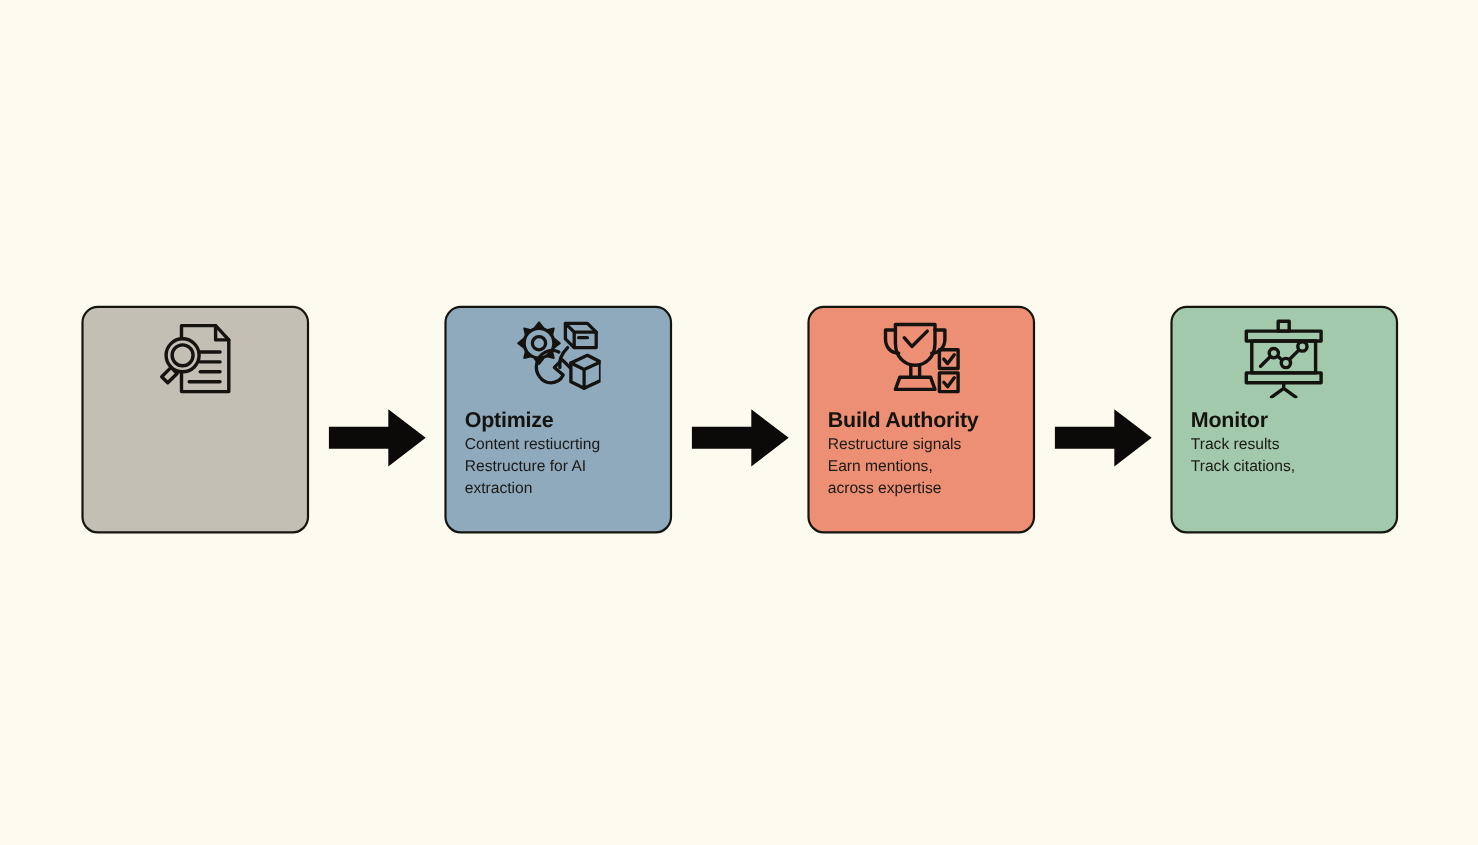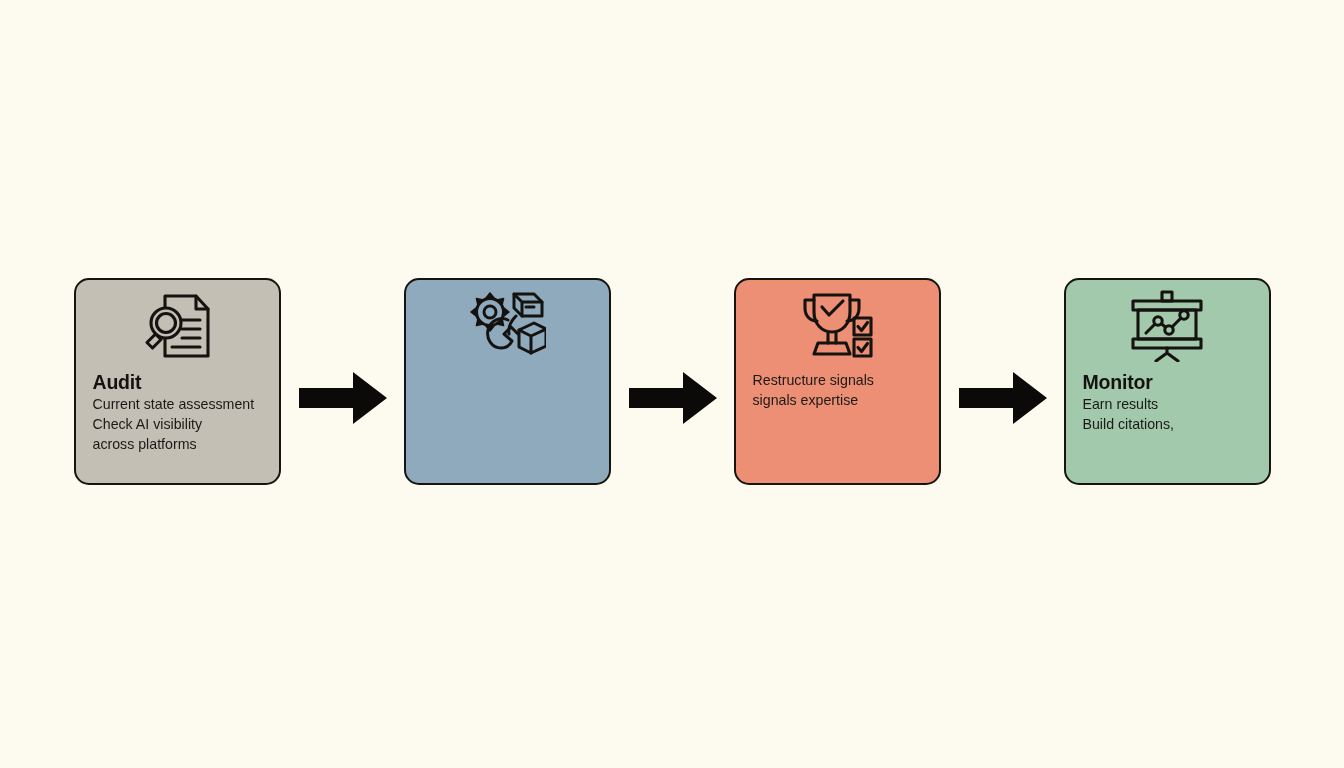--- a/index.html
+++ b/index.html
@@ -97,26 +97,20 @@
           <path d="M56 6 V19 H68"></path>
           <line x1="42" y1="30" x2="60" y2="30"></line>
           <line x1="42" y1="39" x2="60" y2="39"></line>
           <line x1="42" y1="48" x2="60" y2="48"></line>
           <line x1="32" y1="57" x2="60" y2="57"></line>
           <circle cx="26" cy="33" r="15" fill="#c4bfb4"></circle>
           <circle cx="26" cy="33" r="9.5"></circle>
           <path d="M15.5 44 L7 52.5 L12.5 58 L21 49.5 Z" fill="#c4bfb4"></path>
         </svg>
       </div>
-      <div class="card-text">
-        <div class="card-title">Audit</div>
-        <div class="card-line">Current state assessment</div>
-        <div class="card-line">Check AI visibility</div>
-        <div class="card-line">across platforms</div>
-      </div>
     </div>
 
     <div class="arrow">
       <svg width="92" height="60" viewBox="0 0 92 60">
         <path d="M2 20 H56 V4 L90 30 L56 56 V40 H2 Z" fill="#0b0a08"></path>
       </svg>
     </div>
 
     <div class="card" style="background:#8fa9bd;">
       <div class="card-icon">
@@ -125,20 +119,26 @@
           <circle cx="22" cy="22" r="6"></circle>
           <path d="M22 3 L26 8 H18 Z M22 41 L26 36 H18 Z M3 22 L8 18 V26 Z M41 22 L36 18 V26 Z M8.5 8.5 L15 10 L10 15 Z M35.5 35.5 L29 34 L34 29 Z M35.5 8.5 L34 15 L29 10 Z M8.5 35.5 L10 29 L15 34 Z" fill="#14130f" stroke-width="1.6"></path>
           <path d="M46 4 L66 4 L74 12 L74 26 L54 26 L46 18 Z"></path>
           <path d="M46 4 L54 12 L74 12 M54 12 L54 26"></path>
           <path d="M58 17 L66 17"></path>
           <path d="M48 26 C42 32 40 38 41 44"></path>
           <path d="M40 30 C32 26 22 31 20 40 C18 49 24 58 33 58 C38 58 42 55 44 51 L36 44 L43 37 L50 44"></path>
           <path d="M51 40 L66 33 L78 39 L78 56 L63 63 L51 57 Z"></path>
           <path d="M51 40 L63 46 L78 39 M63 46 L63 63"></path>
         </svg>
+      </div>
+      <div class="card-text">
+        <div class="card-title">Optimize</div>
+        <div class="card-line">Content restiucrting</div>
+        <div class="card-line">Restructure for AI</div>
+        <div class="card-line">extraction</div>
       </div>
     </div>
 
     <div class="arrow">
       <svg width="92" height="60" viewBox="0 0 92 60">
         <path d="M2 20 H56 V4 L90 30 L56 56 V40 H2 Z" fill="#0b0a08"></path>
       </svg>
     </div>
 
     <div class="card" style="background:#ec8f74;">
@@ -150,22 +150,24 @@
           <path d="M24 17 L31 25 L45 11"></path>
           <path d="M30 42 V53 M38 42 V53"></path>
           <path d="M20 53 H48 L52 64 H16 Z"></path>
           <rect x="56" y="28" width="17" height="17"></rect>
           <path d="M60 36.5 L63.5 40.5 L69.5 32.5"></path>
           <rect x="56" y="49" width="17" height="17"></rect>
           <path d="M60 57.5 L63.5 61.5 L69.5 53.5"></path>
         </svg>
       </div>
       <div class="card-text">
+        <div class="card-title">Build Authority</div>
         <div class="card-line">Restructure signals</div>
-        <div class="card-line">signals expertise</div>
+        <div class="card-line">Earn mentions,</div>
+        <div class="card-line">across expertise</div>
       </div>
     </div>
 
     <div class="arrow">
       <svg width="92" height="60" viewBox="0 0 92 60">
         <path d="M2 20 H56 V4 L90 30 L56 56 V40 H2 Z" fill="#0b0a08"></path>
       </svg>
     </div>
 
     <div class="card" style="background:#a3c9ad;">
@@ -177,19 +179,19 @@
           <rect x="4" y="49" width="68" height="9"></rect>
           <path d="M38 58 V63 M38 63 L27 71 M38 63 L49 71"></path>
           <path d="M17 43 L29 31 L40 40 L54 26"></path>
           <circle cx="29" cy="31" r="4.2" fill="#a3c9ad"></circle>
           <circle cx="40" cy="40" r="4.2" fill="#a3c9ad"></circle>
           <circle cx="55" cy="25" r="4.2" fill="#a3c9ad"></circle>
         </svg>
       </div>
       <div class="card-text">
         <div class="card-title">Monitor</div>
-        <div class="card-line">Earn results</div>
-        <div class="card-line">Build citations,</div>
+        <div class="card-line">Track results</div>
+        <div class="card-line">Track citations,</div>
       </div>
     </div>
 
   </div>
 </div>
 
 </body></html>

